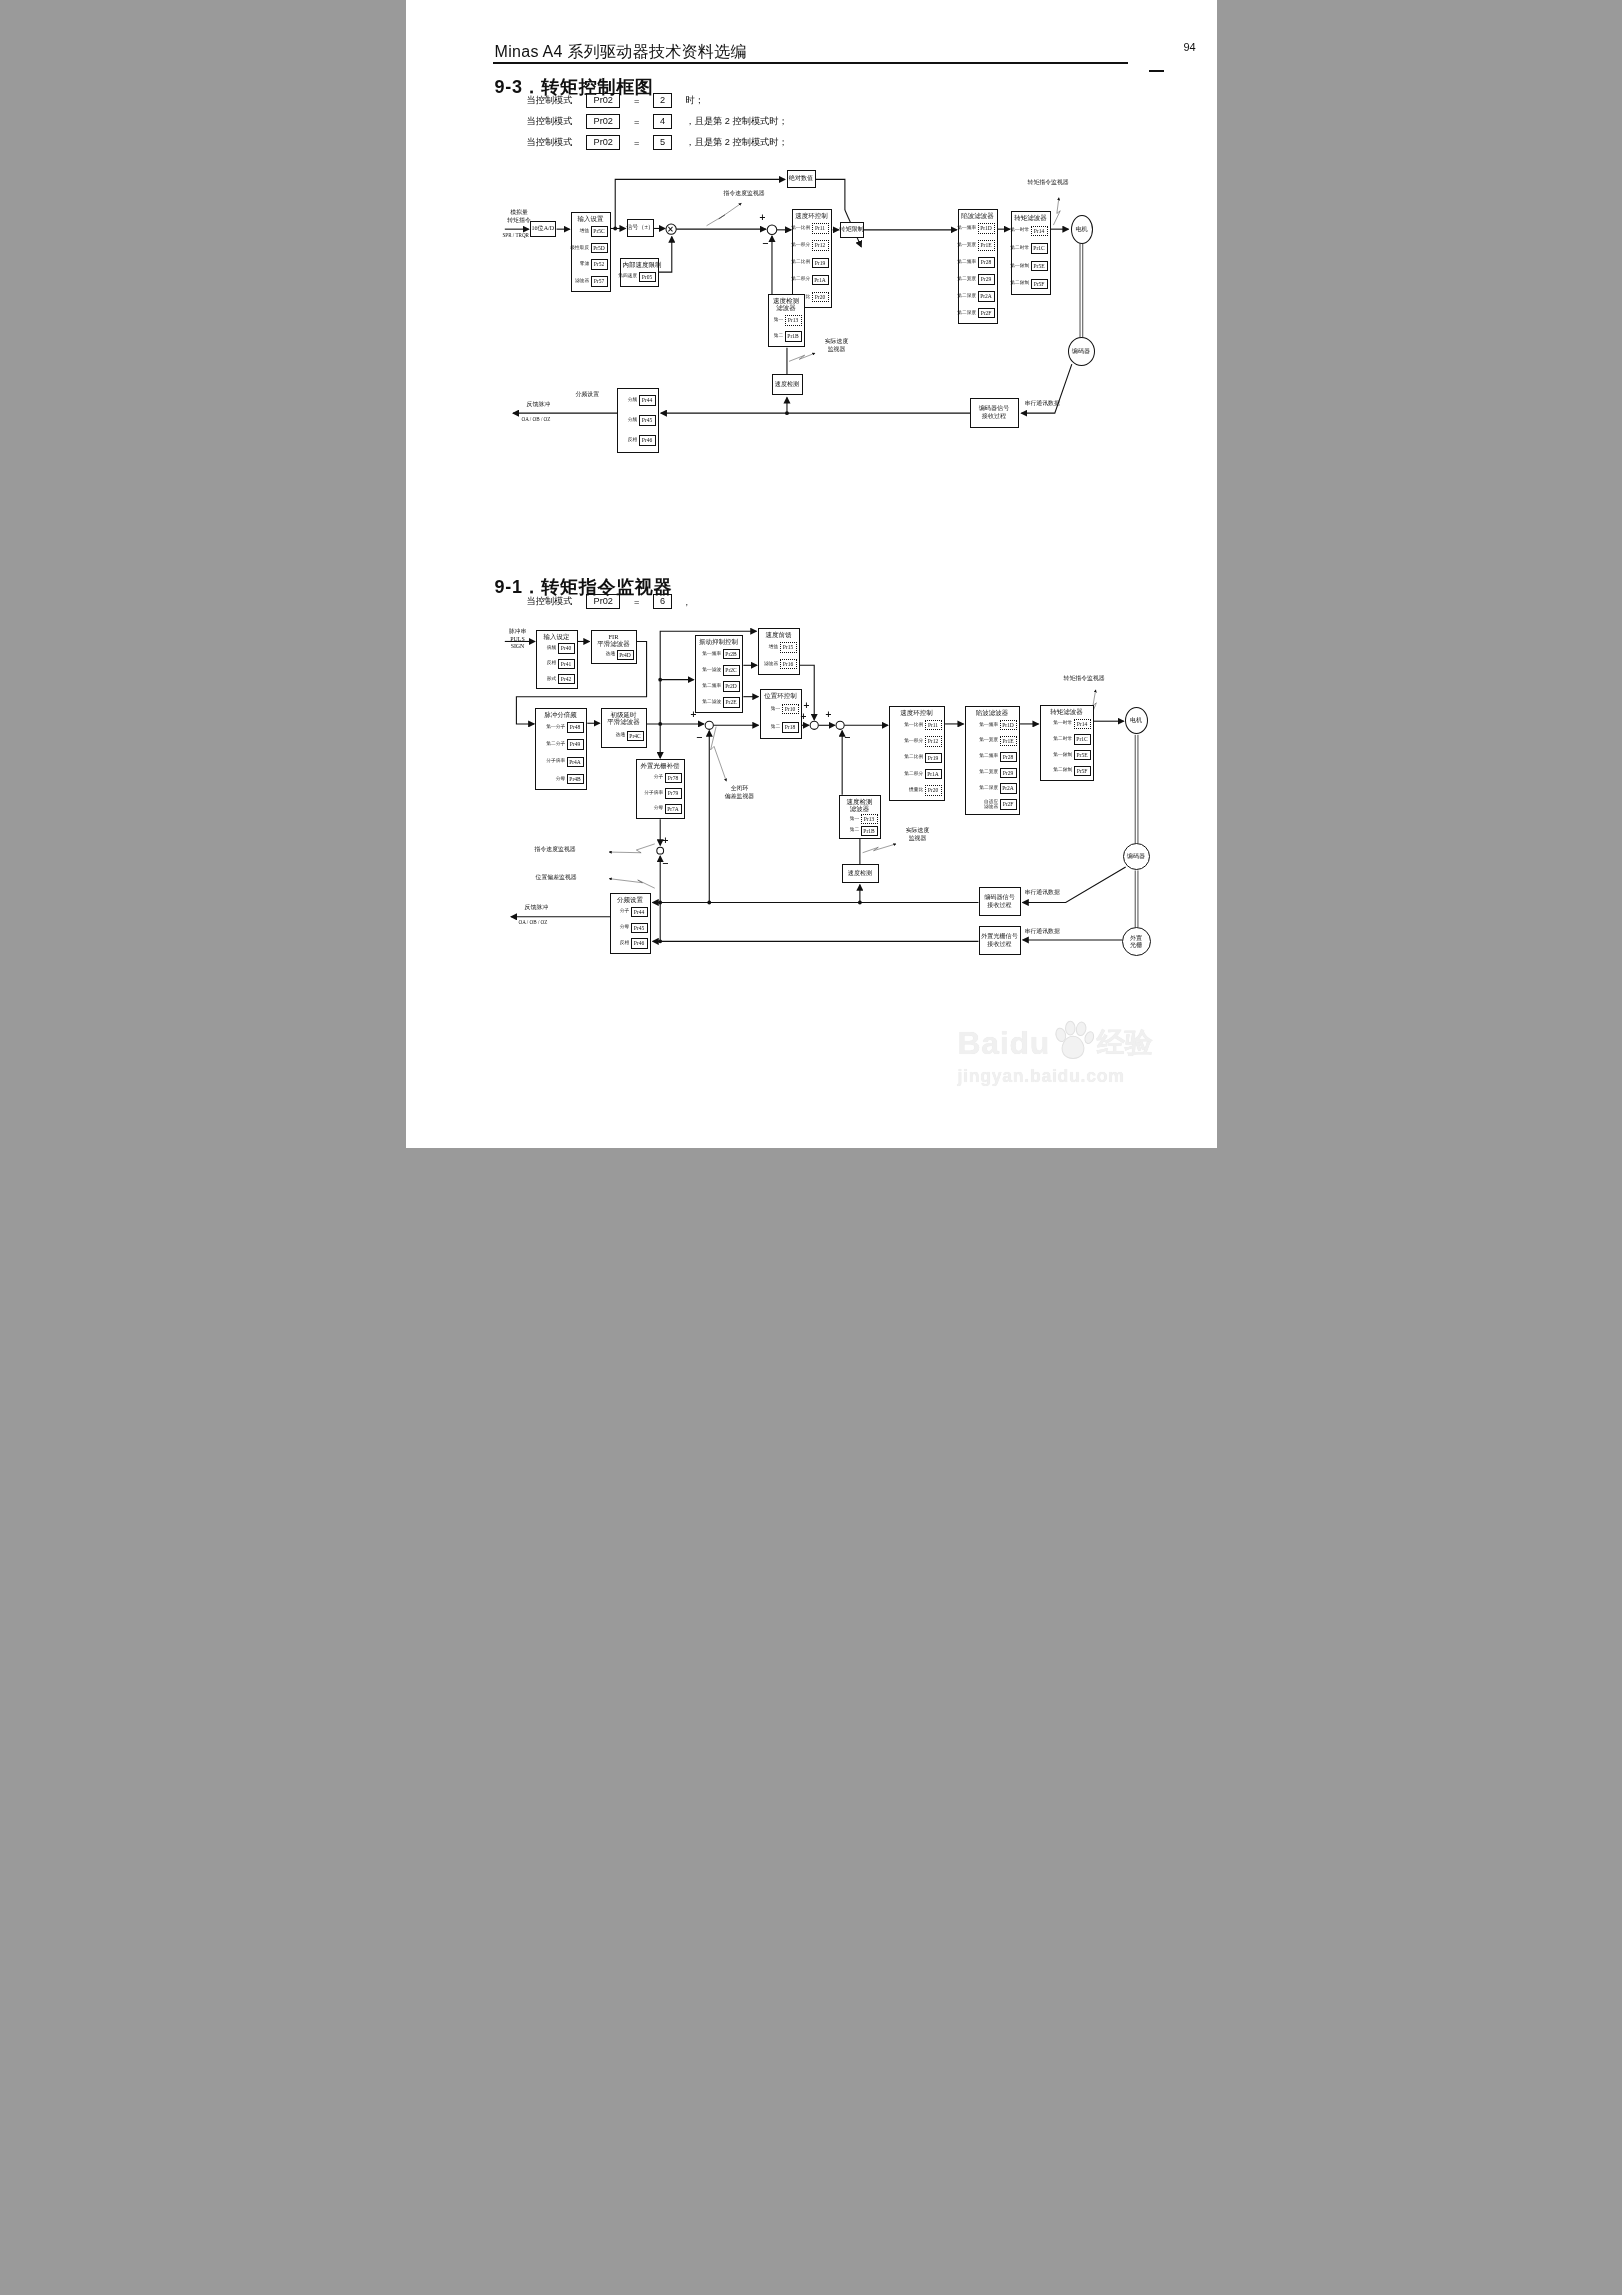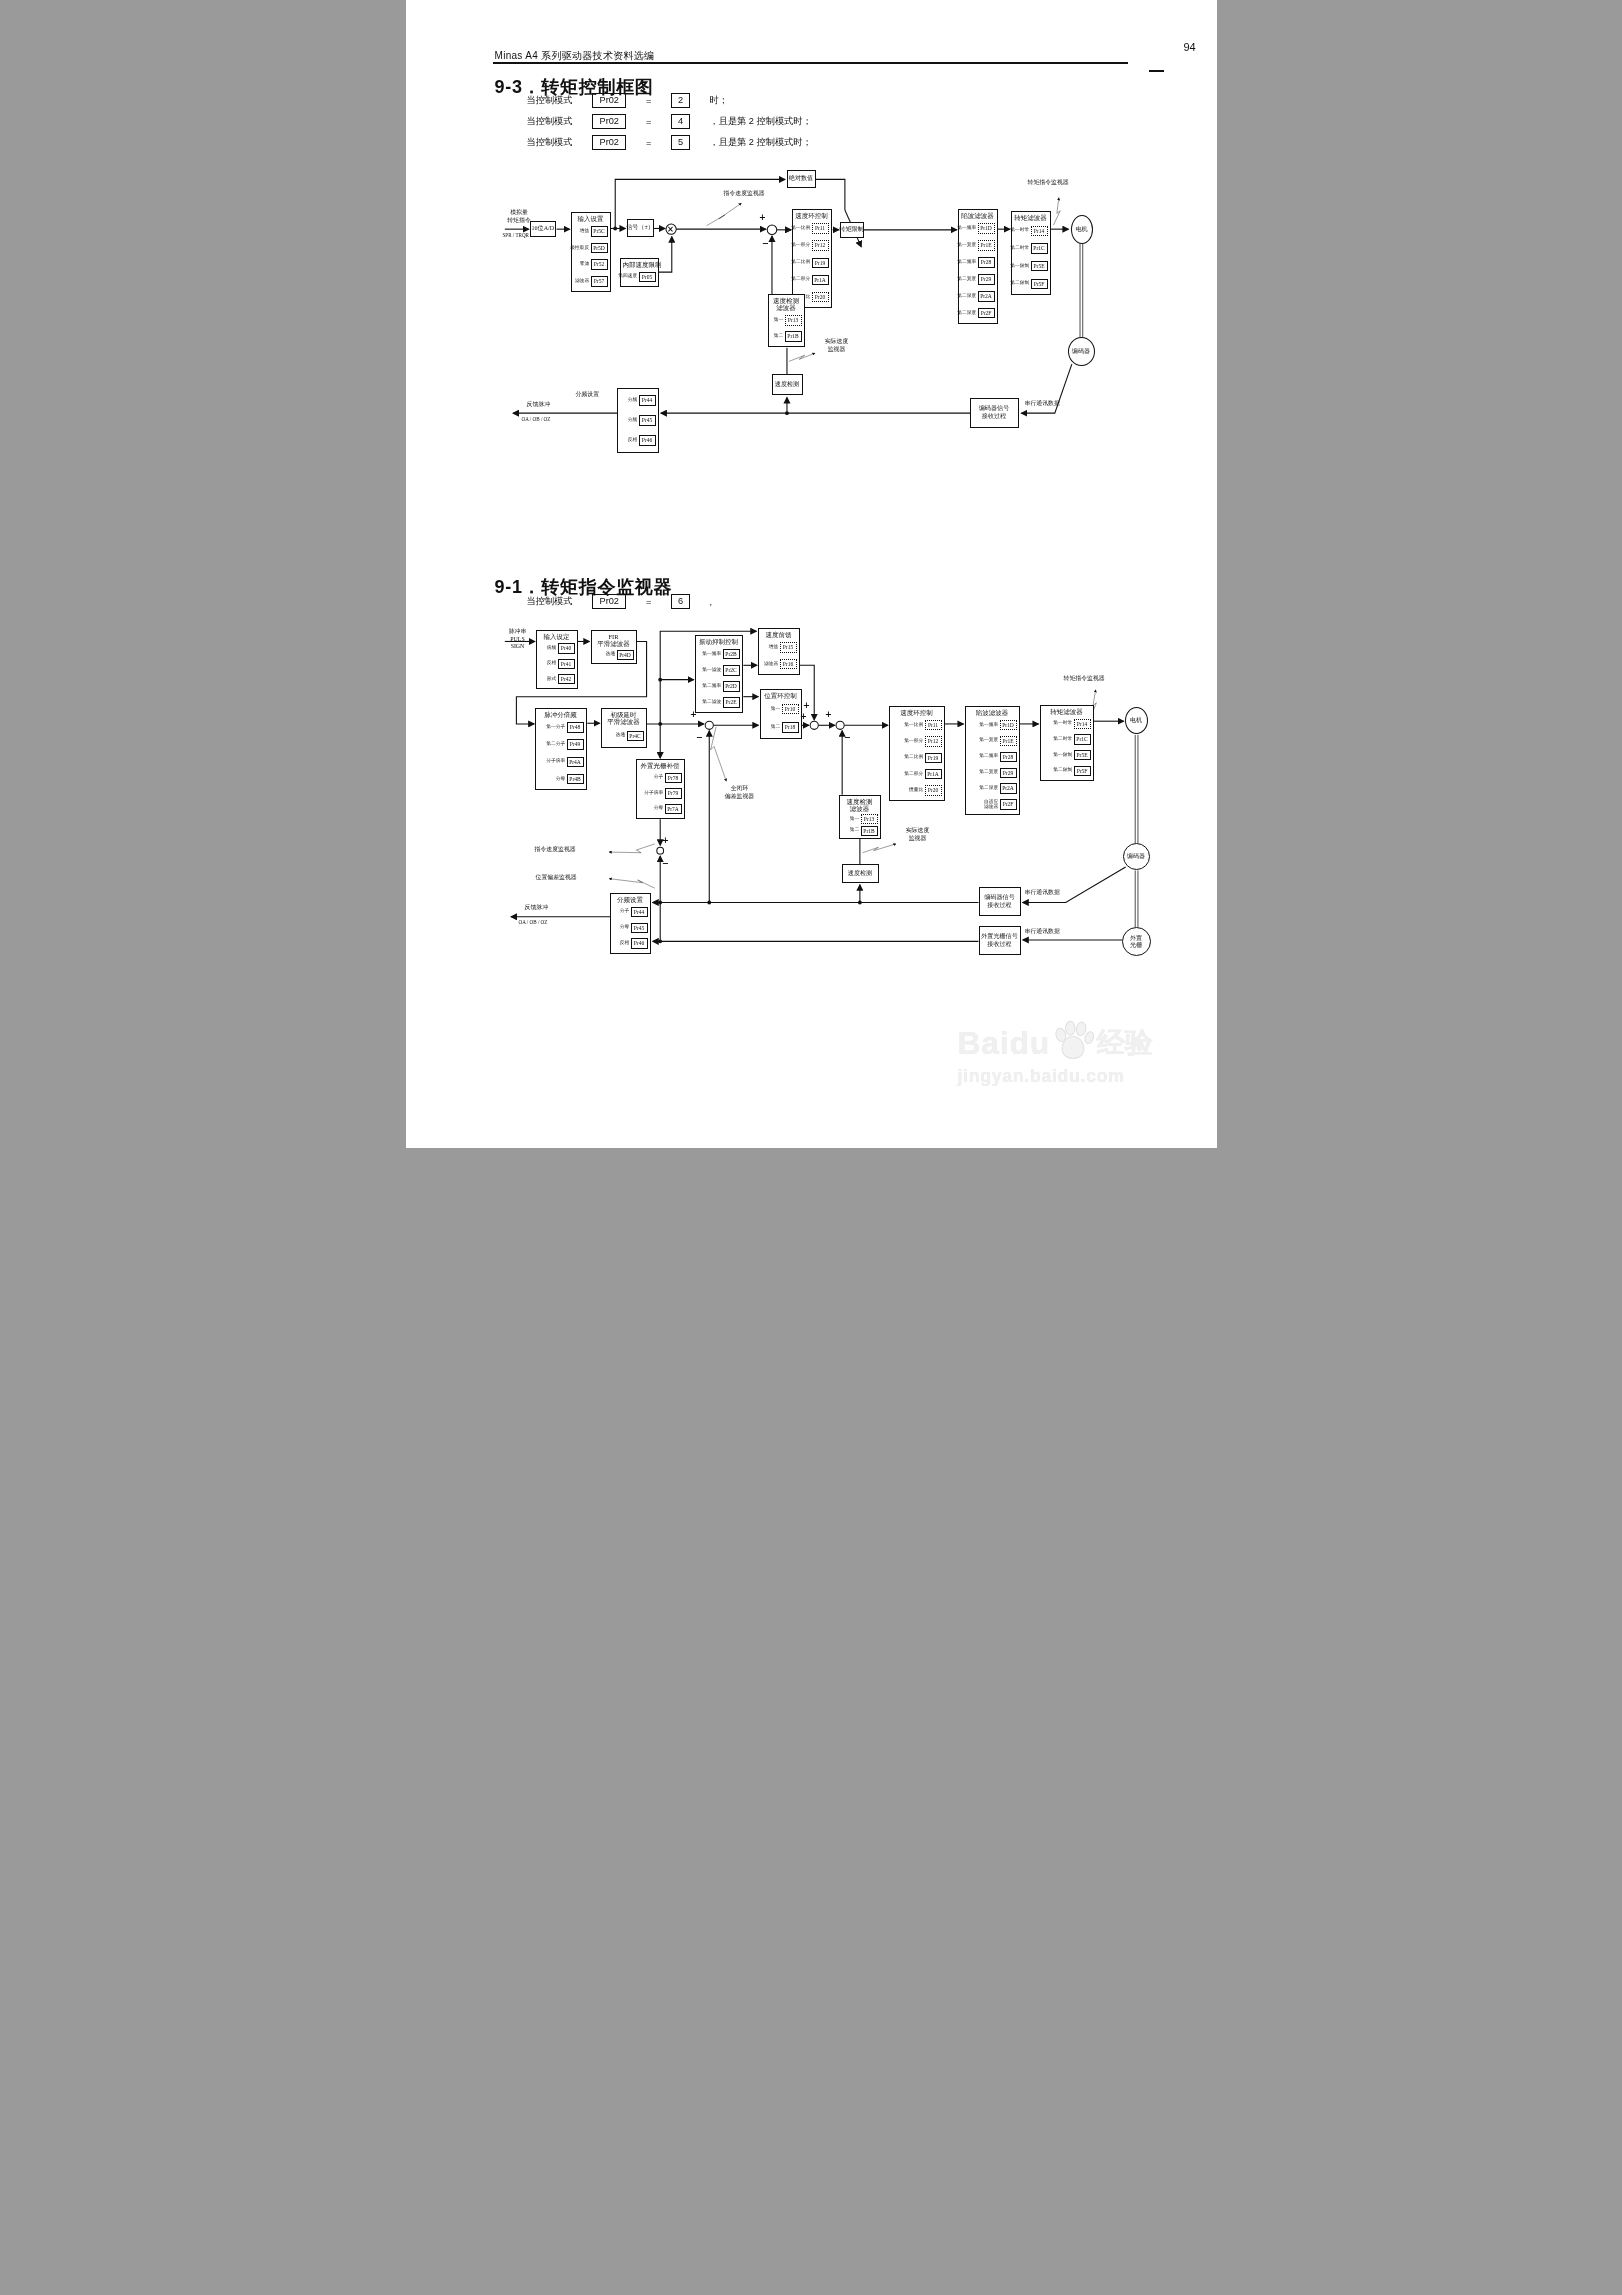--- a/index.html
+++ b/index.html
@@ -1,24 +1,24 @@
 <!DOCTYPE html>
 <html style="font-size:11px"><head>
 <meta charset="utf-8">
 <style>
   html,body{margin:0;padding:0;background:#9a9a9a;}
   .page{position:relative;width:811px;height:1148px;margin:0 auto;background:#ffffff;
         font-family:"Liberation Sans",sans-serif;color:#111;overflow:hidden;}
-  .hdr-title{position:absolute;left:89px;top:49px;font-size:10px;letter-spacing:0.3px;text-align:right;}
+  .hdr-title{position:absolute;left:89px;top:42px;font-size:16px;letter-spacing:0.3px;text-align:right;}
   .hdr-page{position:absolute;left:744px;top:41px;font-size:11px;padding-left:34px;}
   .hdr-rule{position:absolute;left:87px;top:62px;width:635px;height:2px;background:#111;}
   .hdr-mark{position:absolute;left:743px;top:70px;width:15px;height:2px;background:#111;}
   .sec-title{position:absolute;font-size:18px;font-weight:bold;letter-spacing:0.7px;}
   .conds{position:absolute;display:flex;flex-direction:column;gap:6.1px;}
-  .cond{display:flex;align-items:center;gap:20px;font-size:9.2px;white-space:nowrap;}
+  .cond{display:flex;align-items:center;gap:14px;font-size:9.2px;white-space:nowrap;}
   .cond .pbox{border:1.1px solid #111;padding:0 6.1px;font-size:9.2px;line-height:13px;}
   .cond .vbox{border:1.1px solid #111;padding:0 5.5px;font-size:9.2px;line-height:13px;}
   
   .dia, .dia *{box-sizing:border-box;}
   .grp{position:absolute;border:1.2px solid #111;background:#fff;display:flex;flex-direction:column;
        padding:1.4px 2px;font-family:"Liberation Serif","DejaVu Serif",serif;}
   .grp .ttl{text-align:center;font-size:6.5px;line-height:1.12;margin:0.7px 0 0.7px;white-space:nowrap;}
   .grp .row{display:flex;align-items:center;justify-content:flex-end;gap:1.4px;flex:1;min-height:0;}
   .grp .rl{font-size:4.7px;text-align:right;line-height:1.05;white-space:nowrap;flex:0 1 auto;}
   .grp .pb{border:0.9px solid #111;font-size:5.5px;min-width:17px;text-align:center;padding:0 1.4px;

